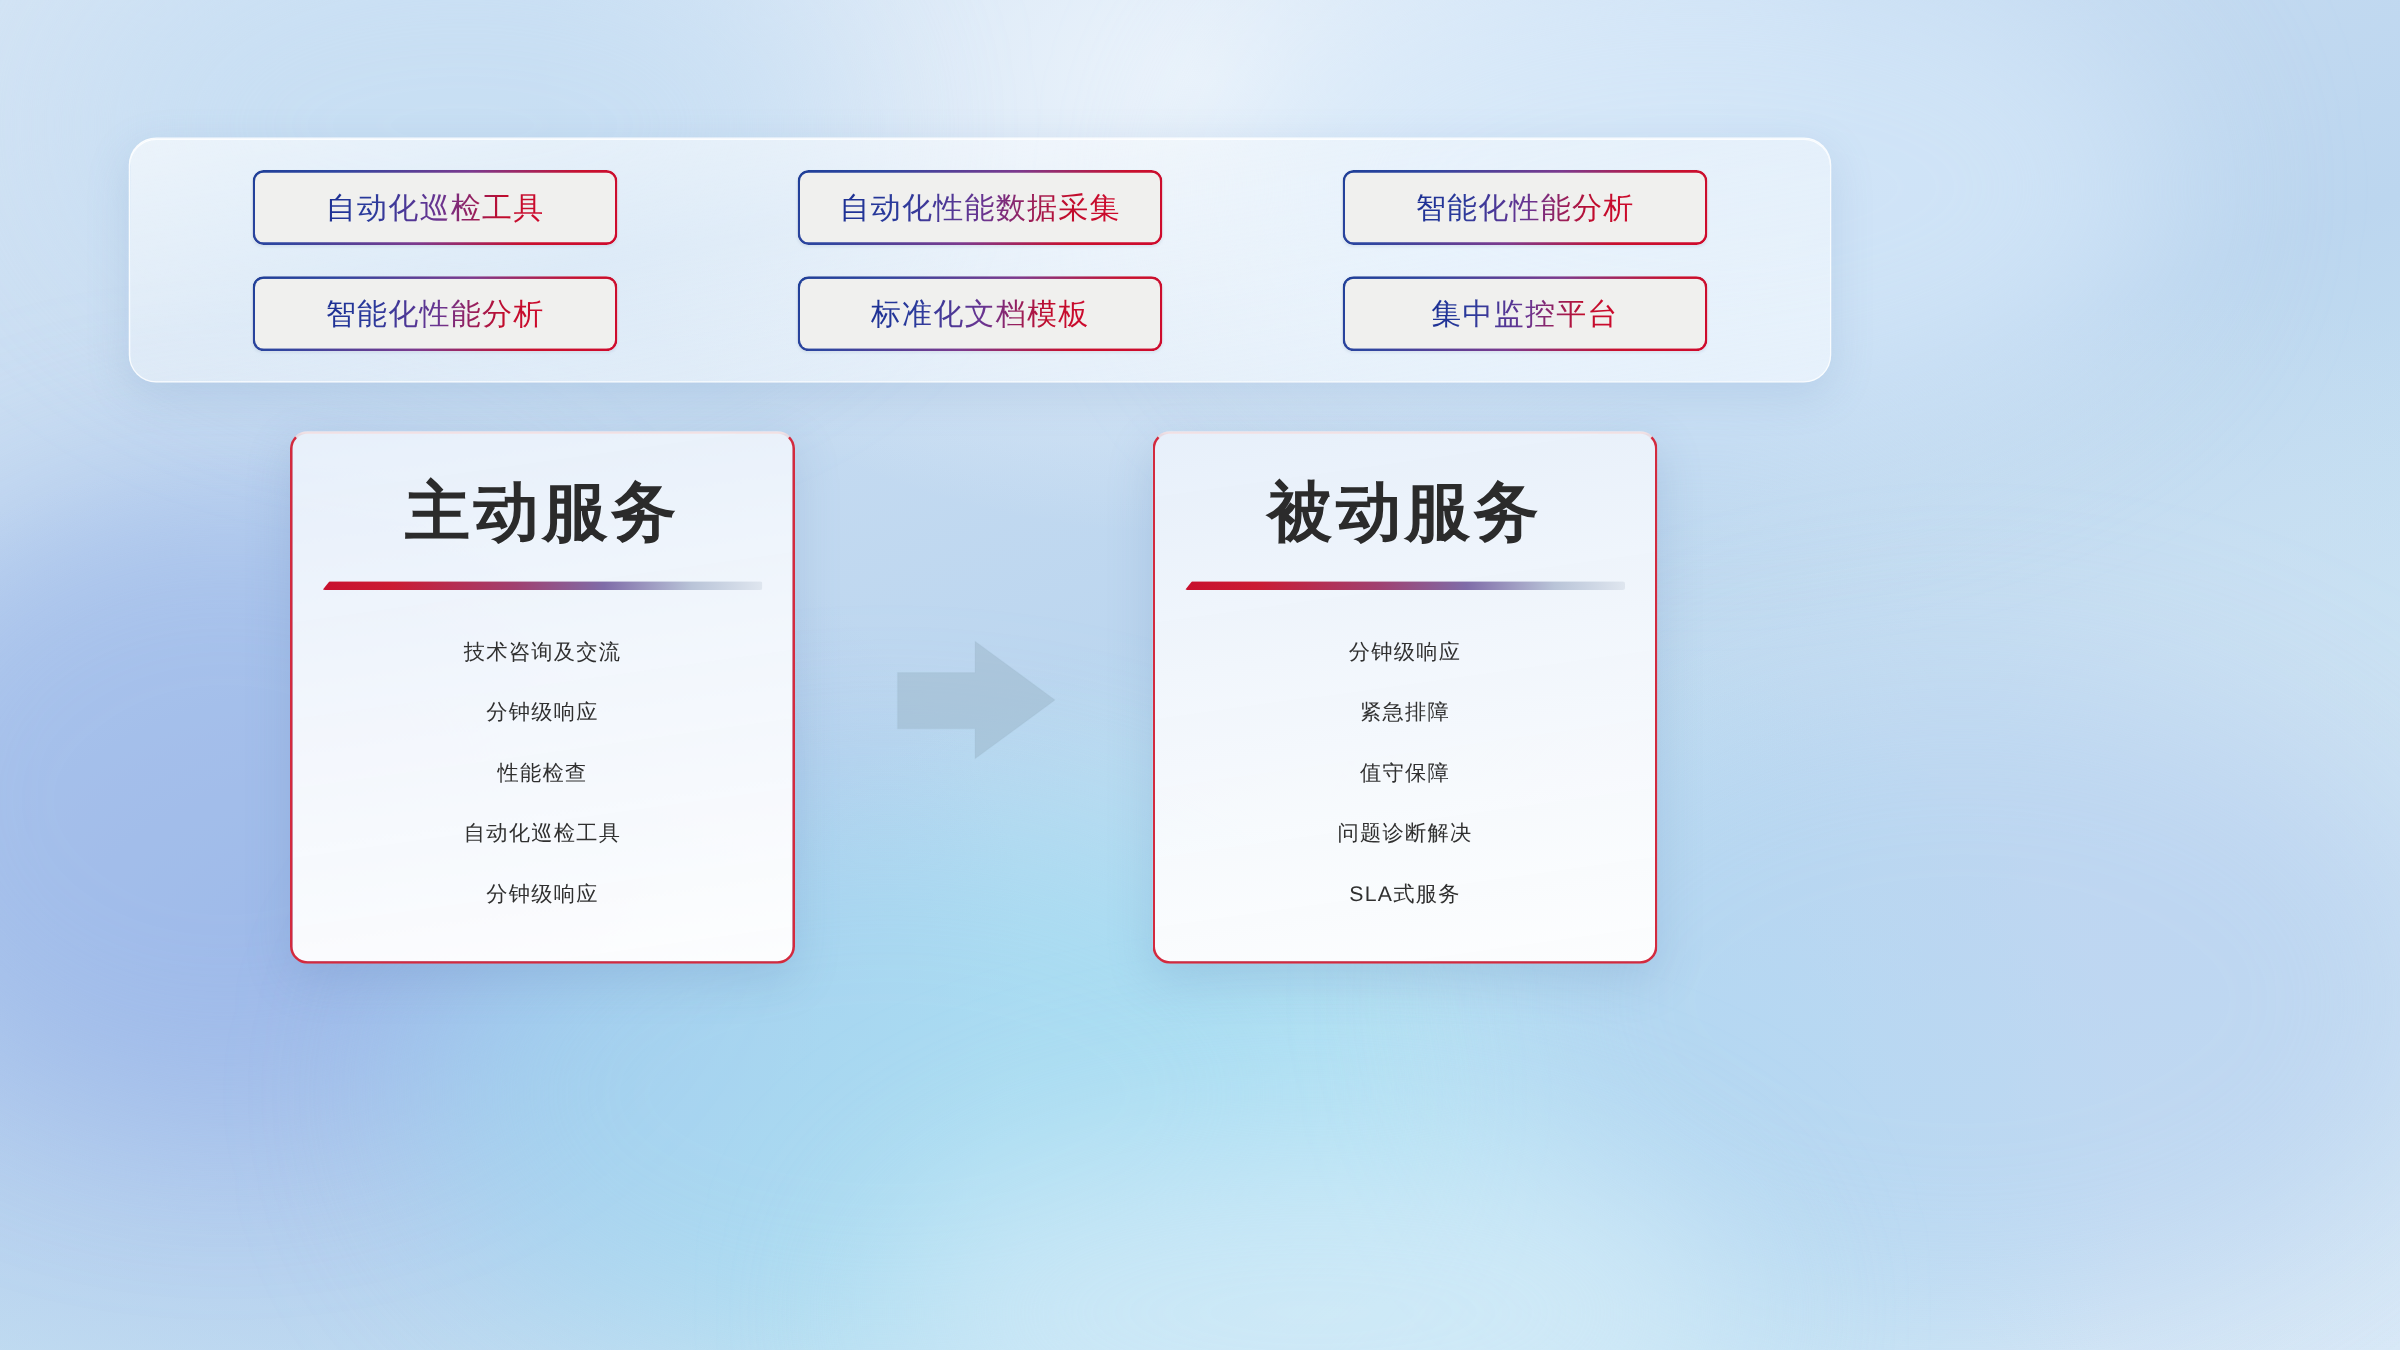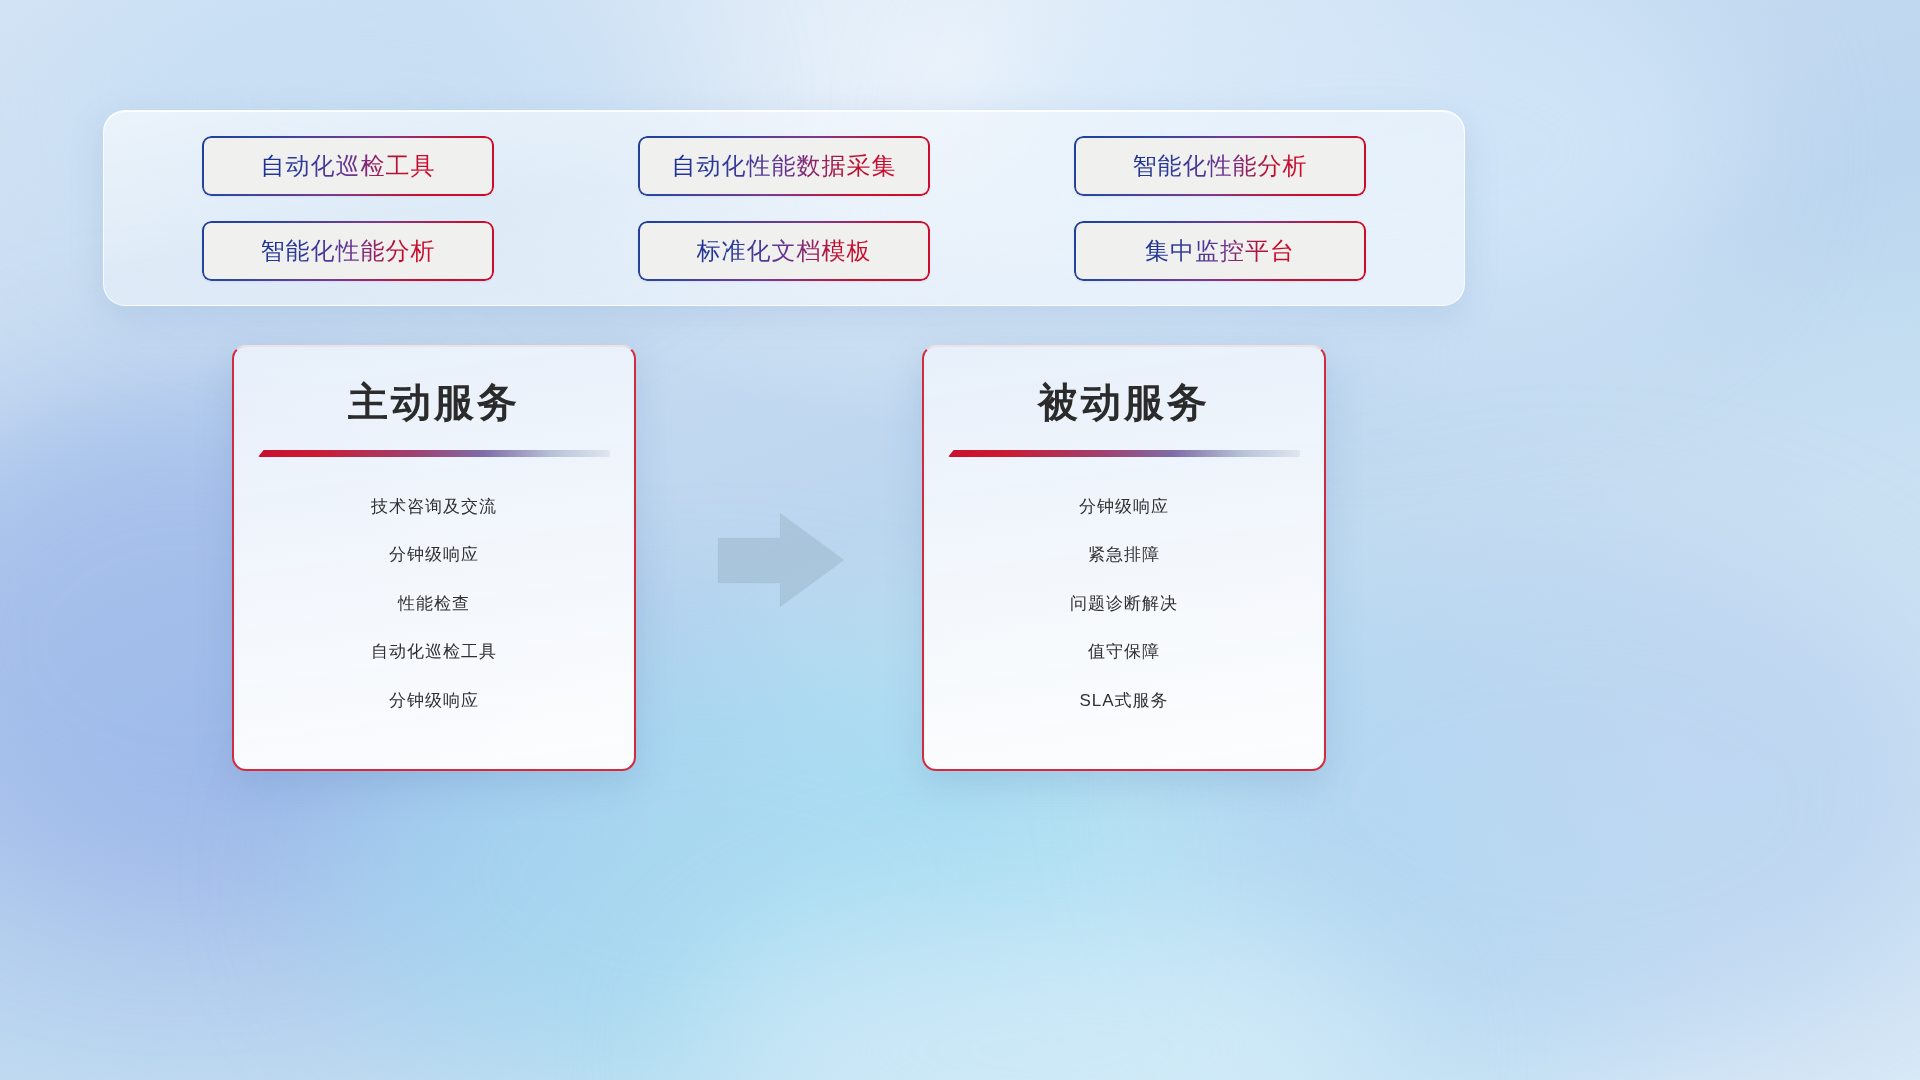--- a/index.html
+++ b/index.html
@@ -110,21 +110,21 @@
     border-bottom: 2px solid #d32a3e;
     border-top: 2px solid rgba(232,200,206,0.55);
     box-shadow: 0 12px 36px rgba(92,126,176,0.22);
     overflow: hidden;
   }
   .card-left  { left: 232px; }
   .card-right { left: 922px; }
 
   .card-title {
     text-align: center;
-    font-size: 40px;
+    font-size: 52px;
     font-weight: 700;
     color: #2b2b2b;
     letter-spacing: 3px;
     margin-top: 28px;
   }
   .card-rule {
     width: 352px;
     height: 7px;
     margin: 20px auto 0 auto;
     border-radius: 2px;
@@ -214,17 +214,17 @@
     <path d="M6 33 h62 V8 l64 47 -64 47 V78 H6 Z" fill="rgba(150,178,196,0.45)" stroke="rgba(150,178,196,0.10)" stroke-width="1" stroke-linejoin="round" rx="6"></path>
   </svg>
 </div>
 
 <div class="card card-right">
   <div class="card-title">被动服务</div>
   <div class="card-rule"></div>
   <ul class="card-list">
     <li>分钟级响应</li>
     <li>紧急排障</li>
+    <li>值守保障</li>
     <li>问题诊断解决</li>
-    <li>值守保障</li>
     <li>SLA式服务</li>
   </ul>
 </div>
 
 </body></html>

